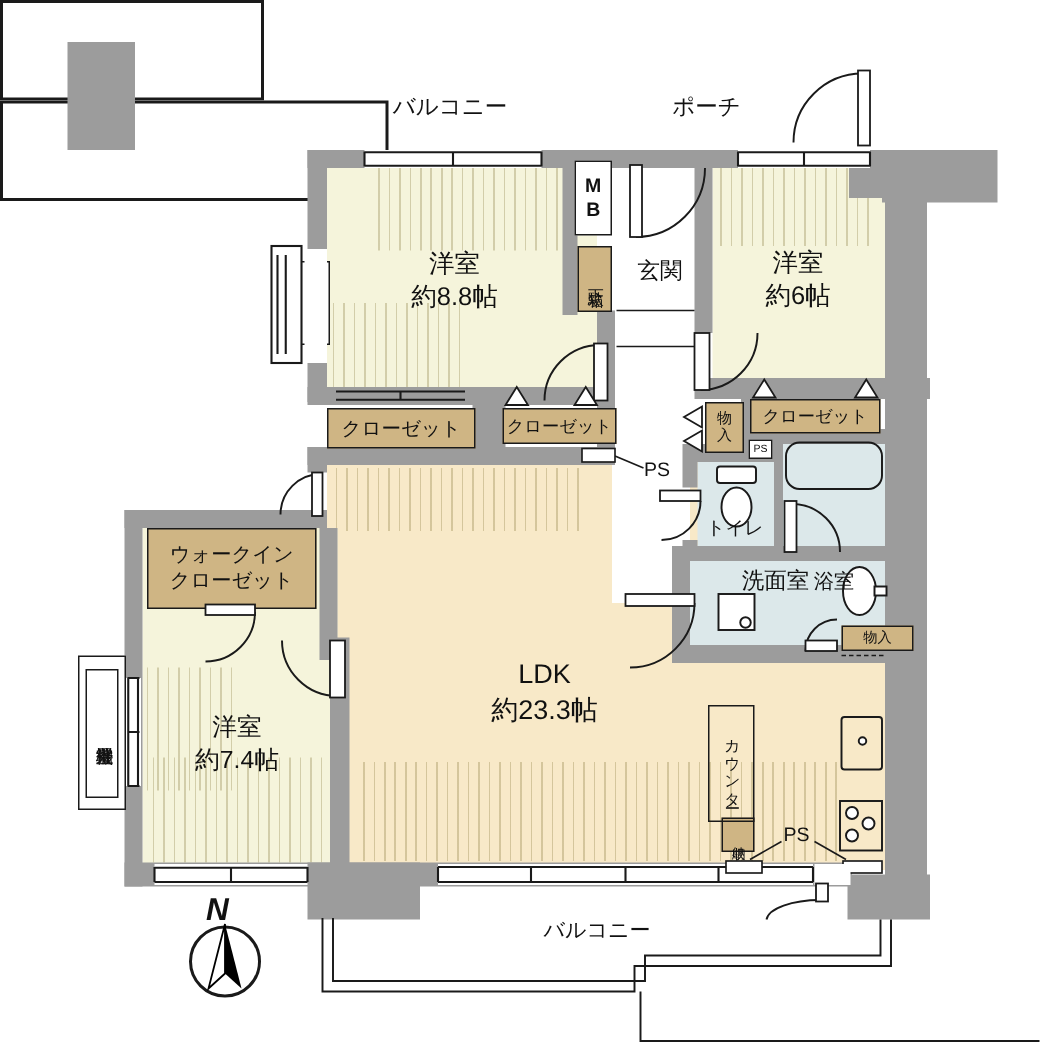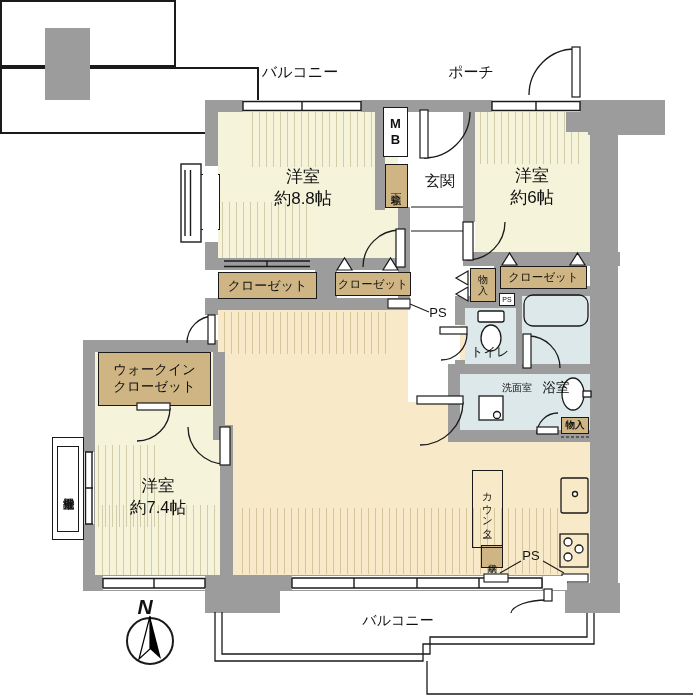--- a/index.html
+++ b/index.html
@@ -96,21 +96,21 @@
     <span style="font-size:11.5px;">クローゼット</span>
     </div>
   <div class="box" style="left:470px;top:268px;width:26px;height:34px;">
     <span class="boxlbl" style="font-size:10px;line-height:1.15;">物
 入</span>
     </div>
   <div class="box" style="left:98px;top:352px;width:113px;height:54px;">
     <span class="boxlbl" style="font-size:13.5px;">ウォークイン
 クローゼット</span>
     </div>
-  <div class="box" style="left:561px;top:417px;width:28px;height:17px;font-weight:bold;">
+  <div class="box" style="left:561px;top:417px;width:48px;height:17px;">
     <span style="font-size:9.5px;">物入</span>
     </div>
   <div class="box" style="left:481px;top:545px;width:22px;height:23px;">
     <span class="v" style="font-size:9px;letter-spacing:0;">収納</span>
     </div>
   <div class="wbox" style="left:472px;top:470px;width:31px;height:78px;background:transparent;">
     <span class="v" style="font-size:10.5px;letter-spacing:0;">カウンター</span>
     </div>
   <div class="wbox" style="left:499px;top:293px;width:16px;height:13px;border-width:1px;">
     <span style="font-size:7px;">PS</span>
@@ -230,20 +230,22 @@
   <div class="lbl" style="left:300px;top:72px;font-size:15px;">バルコニー</div>
   <div class="lbl" style="left:471px;top:72px;font-size:15px;">ポーチ</div>
   <div class="lbl" style="left:303px;top:188px;font-size:17px;">洋室
 約8.8帖</div>
   <div class="lbl" style="left:440px;top:181px;font-size:15px;">玄関</div>
   <div class="lbl" style="left:532px;top:187px;font-size:17px;">洋室
 約6帖</div>
   <div class="lbl" style="left:438px;top:313px;font-size:13px;">PS</div>
   <div class="lbl" style="left:490px;top:352px;font-size:12.5px;">トイレ</div>
   <div class="lbl" style="left:556px;top:344px;font-size:13.5px;margin-top:44px;">浴室</div>
-  <div class="lbl" style="left:517px;top:388px;font-size:10px;">洗面室</div>
+  <div class="lbl" style="left:517px;top:388px;font-size:15px;">洗面室</div>
   <div class="lbl" style="left:158px;top:497px;font-size:16.5px;">洋室
 約7.4帖</div>
+  <div class="lbl" style="left:363px;top:462px;font-size:18px;">LDK
+約23.3帖</div>
   <div class="lbl" style="left:531px;top:556px;font-size:13px;">PS</div>
   <div class="lbl" style="left:398px;top:620px;font-size:14px;">バルコニー</div>
   <div class="lbl bold" style="left:145px;top:607px;font-size:21px;font-style:italic;">N</div>
 
 </div>
 
 </body></html>

